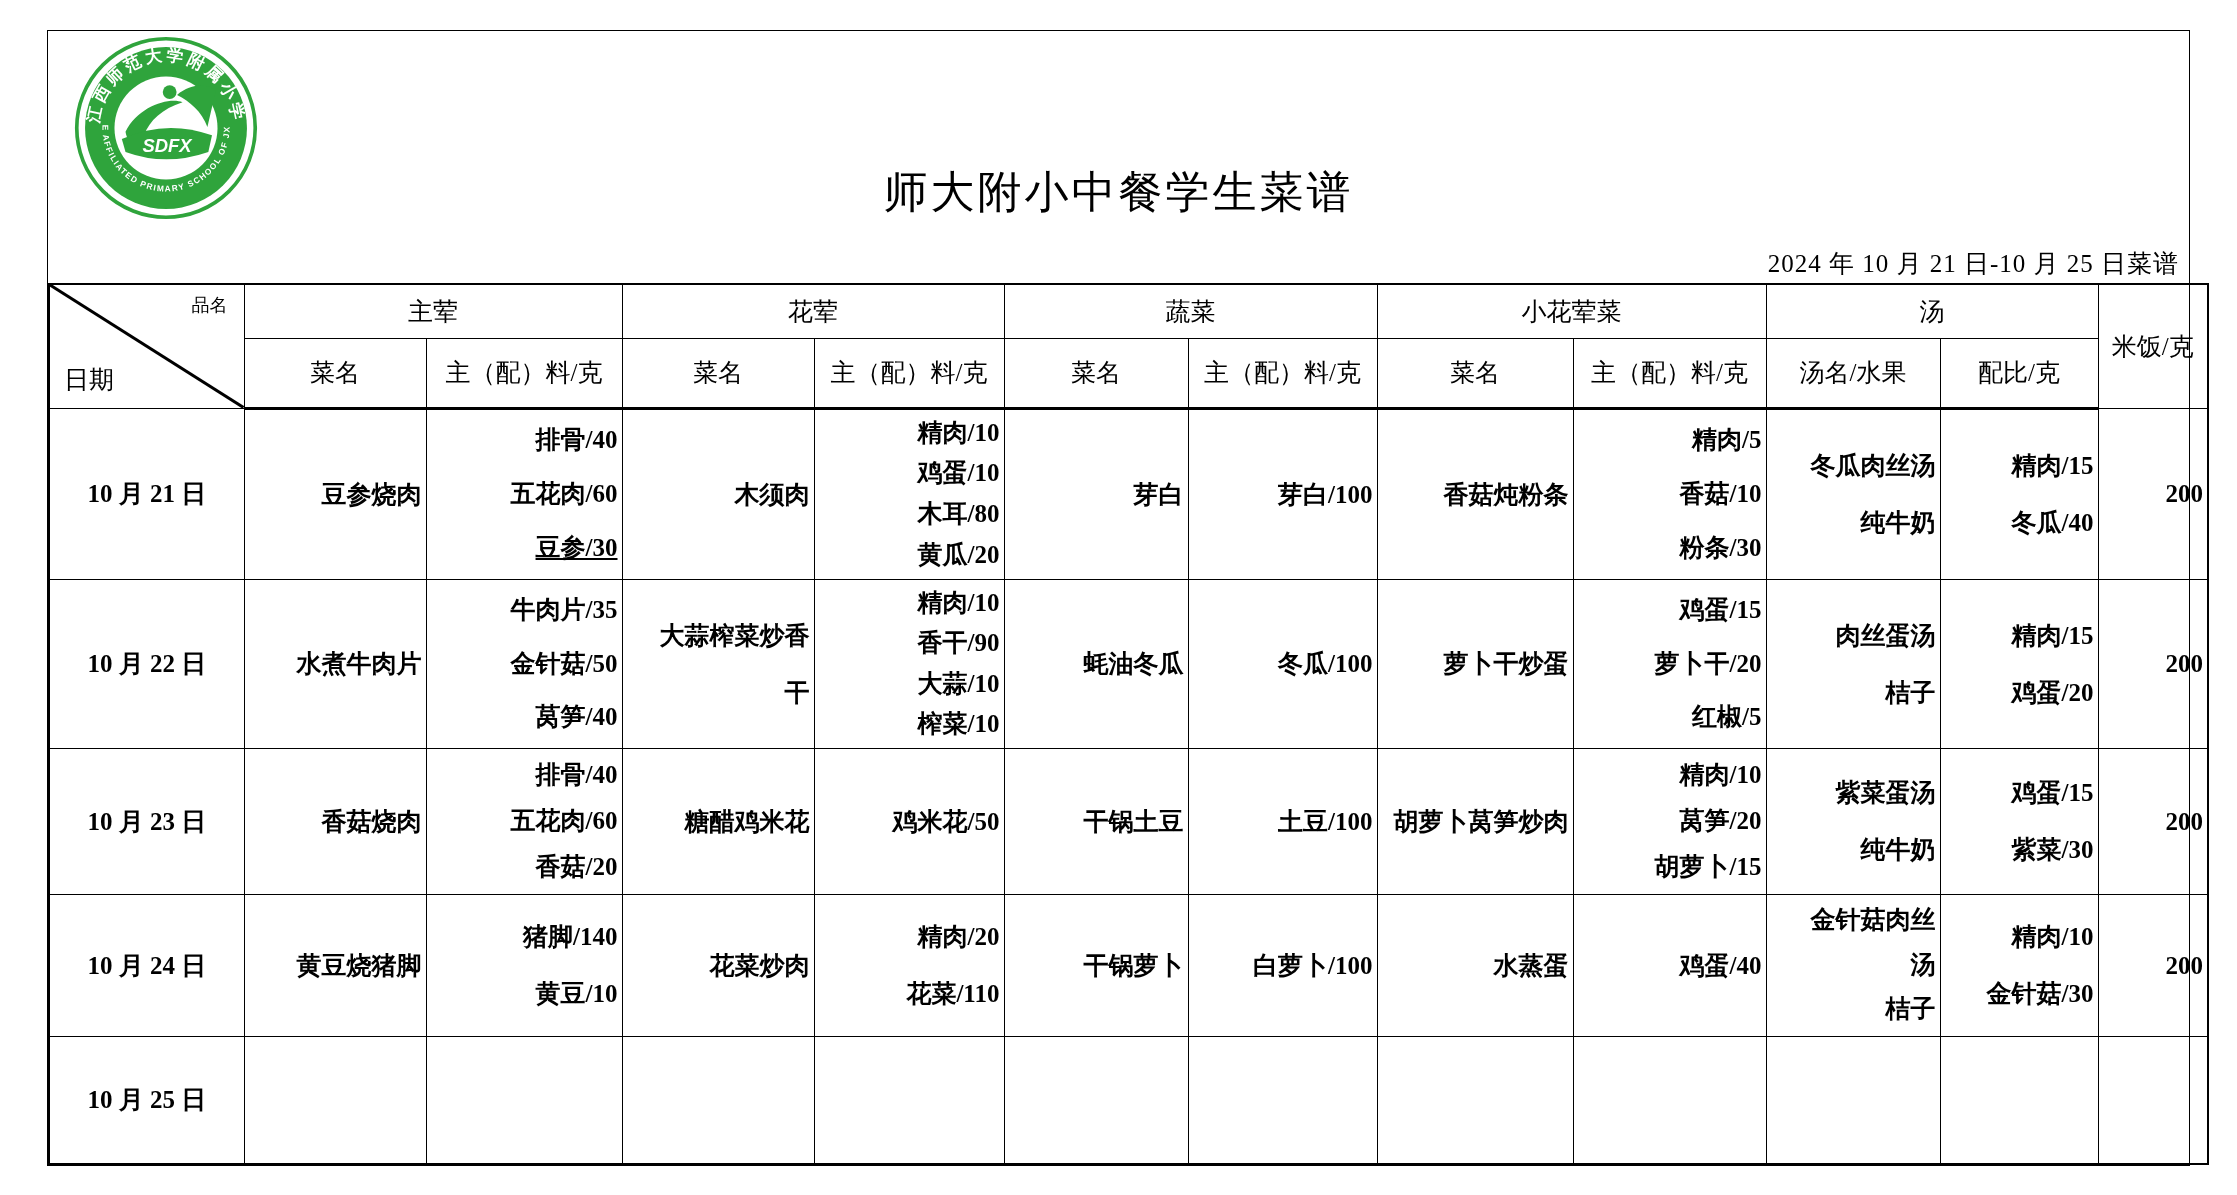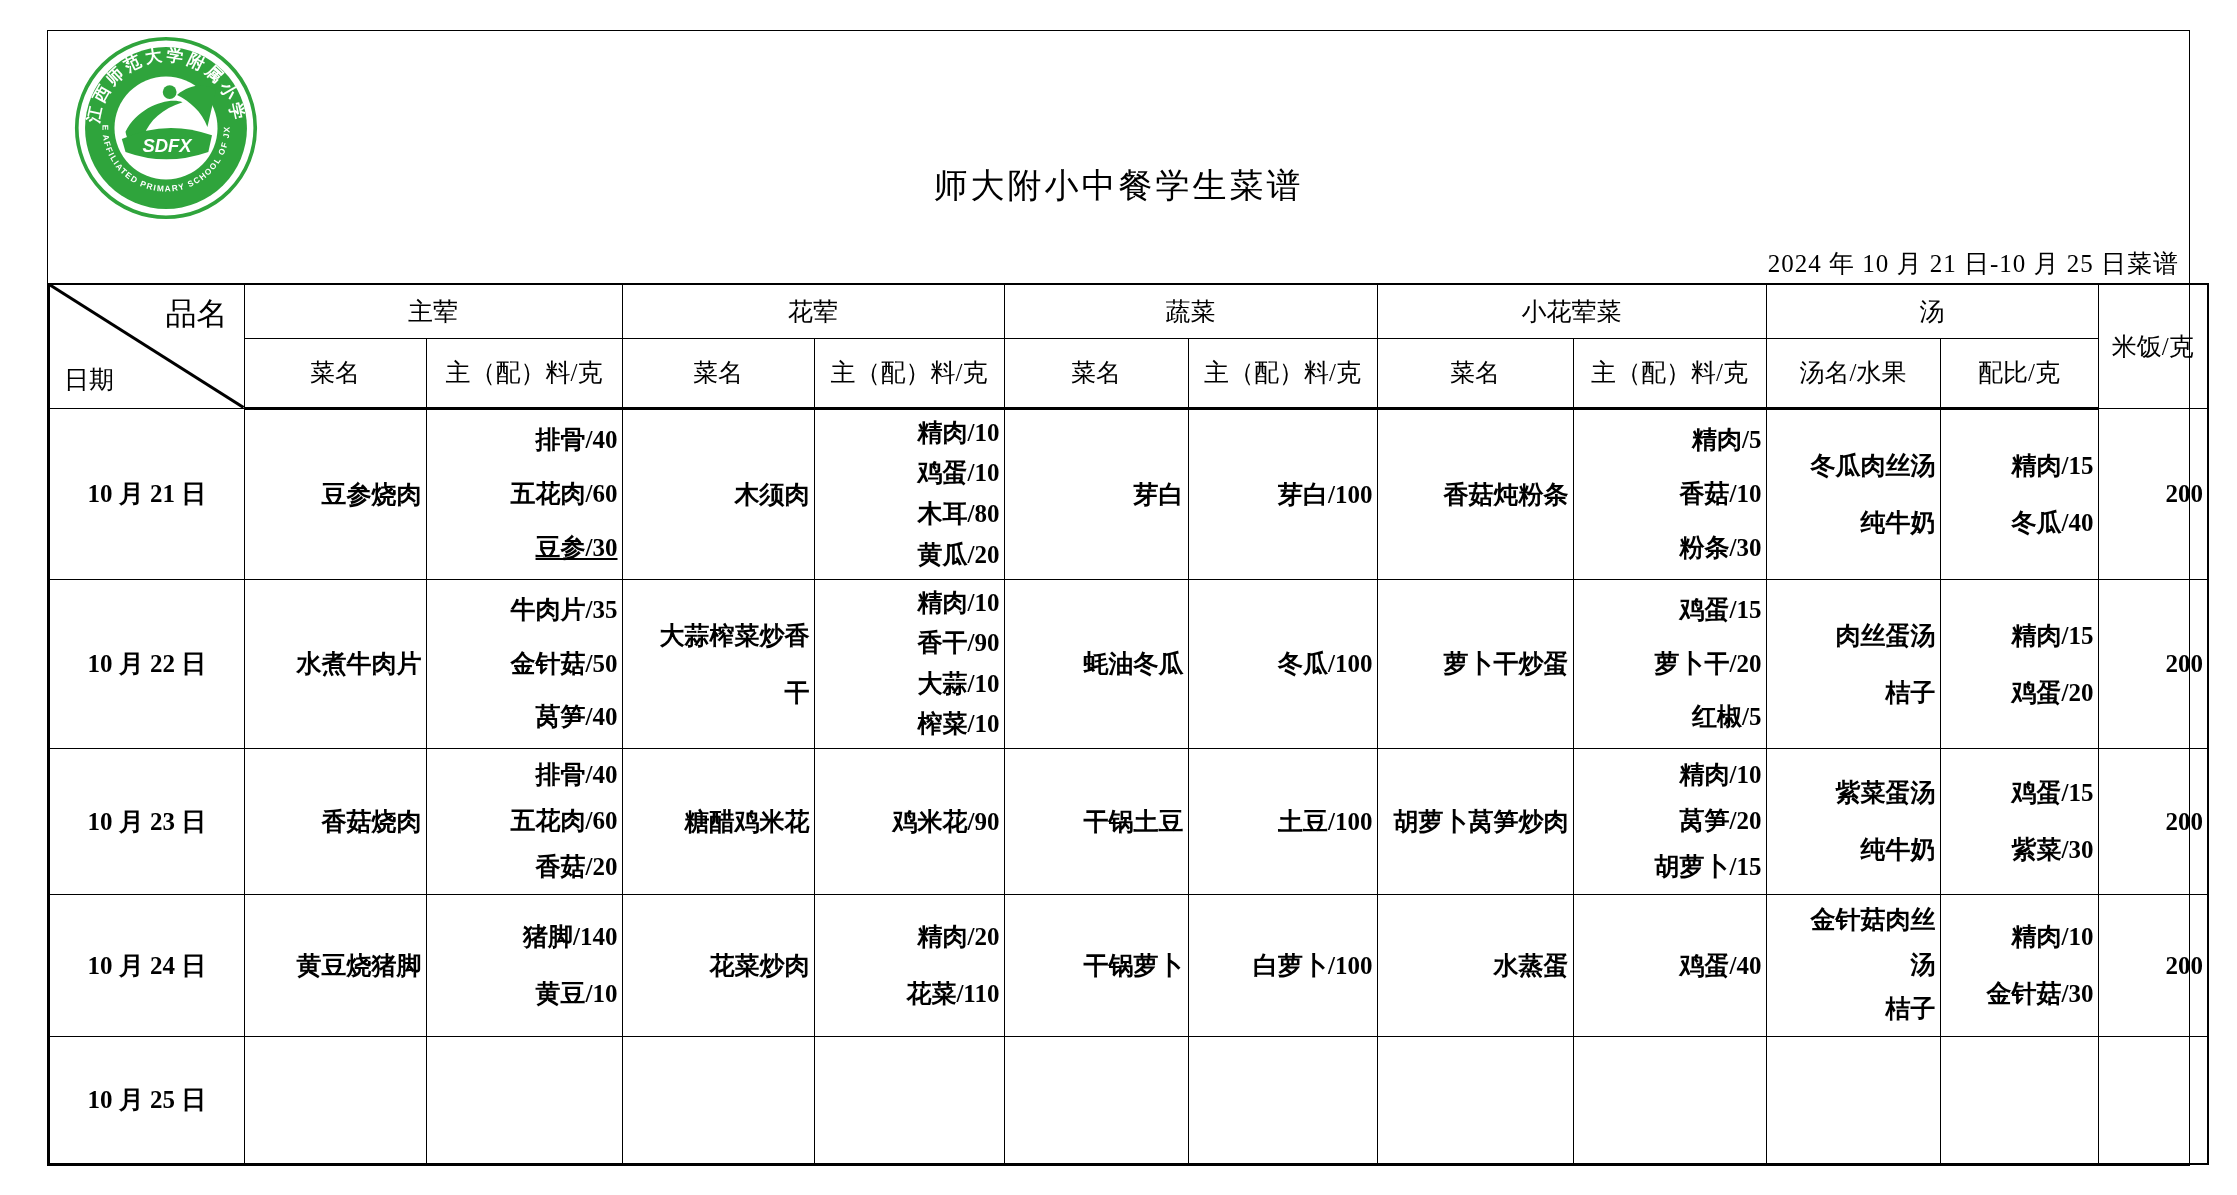--- a/index.html
+++ b/index.html
@@ -11,40 +11,40 @@
   }
   .sheet{
     position:absolute;left:47px;top:30px;width:2143px;
     border:1px solid #000;box-sizing:border-box;background:#fff;
   }
   .top-area{position:relative;height:252px;}
   .logo-wrap{position:absolute;left:26px;top:5px;width:184px;height:184px;}
   .logo-wrap svg{width:100%;height:100%;}
   .page-title{
     position:absolute;left:0;right:0;top:132px;
-    text-align:center;font-size:34px;letter-spacing:3px;font-weight:normal;
+    text-align:center;font-size:44px;letter-spacing:3px;font-weight:normal;
   }
   .date-range{
     position:absolute;right:10px;top:216px;font-size:25px;letter-spacing:1px;
   }
   table.menu{
     border-collapse:collapse;table-layout:fixed;width:100%;
     border:2px solid #000;
   }
   table.menu th,table.menu td{
     border:1px solid #000;text-align:center;vertical-align:middle;
     padding:0 4px;overflow:hidden;box-sizing:border-box;
   }
   table.menu th{font-weight:normal;font-size:25px;}
   table.menu td{font-weight:bold;font-size:25px;}
   tr.group-row th{height:54px;}
   tr.sub-row th{height:70px;border-bottom:3px solid #000;}
   th.corner,th.rice{border-bottom:3px solid #000;}
   th.corner{position:relative;padding:0;}
-  th.corner .corner-top{position:absolute;top:8px;right:16px;font-size:31px;}
+  th.corner .corner-top{position:absolute;top:8px;right:16px;font-size:18px;}
   th.corner .corner-bottom{position:absolute;bottom:12px;left:14px;font-size:25px;}
   th.corner svg{position:absolute;left:0;top:0;width:100%;height:100%;display:block;}
   td.date-cell{font-weight:bold;}
   .cell-lines{display:flex;flex-direction:column;justify-content:center;align-items:flex-end;}
   .cell-lines div{white-space:nowrap;}
 </style>
 </head>
 <body>
 
 <div class="sheet">
@@ -274,21 +274,21 @@
               <div style="line-height: 46px;">香菇/20</div>
             </div>
           </td>
           <td>
             <div class="cell-lines" style="height: 138px;">
               <div style="line-height: 57px;">糖醋鸡米花</div>
             </div>
           </td>
           <td>
             <div class="cell-lines" style="height: 138px;">
-              <div style="line-height: 57px;">鸡米花/90</div>
+              <div style="line-height: 57px;">鸡米花/50</div>
             </div>
           </td>
           <td>
             <div class="cell-lines" style="height: 138px;">
               <div style="line-height: 57px;">干锅土豆</div>
             </div>
           </td>
           <td>
             <div class="cell-lines" style="height: 138px;">
               <div style="line-height: 57px;">土豆/100</div>

